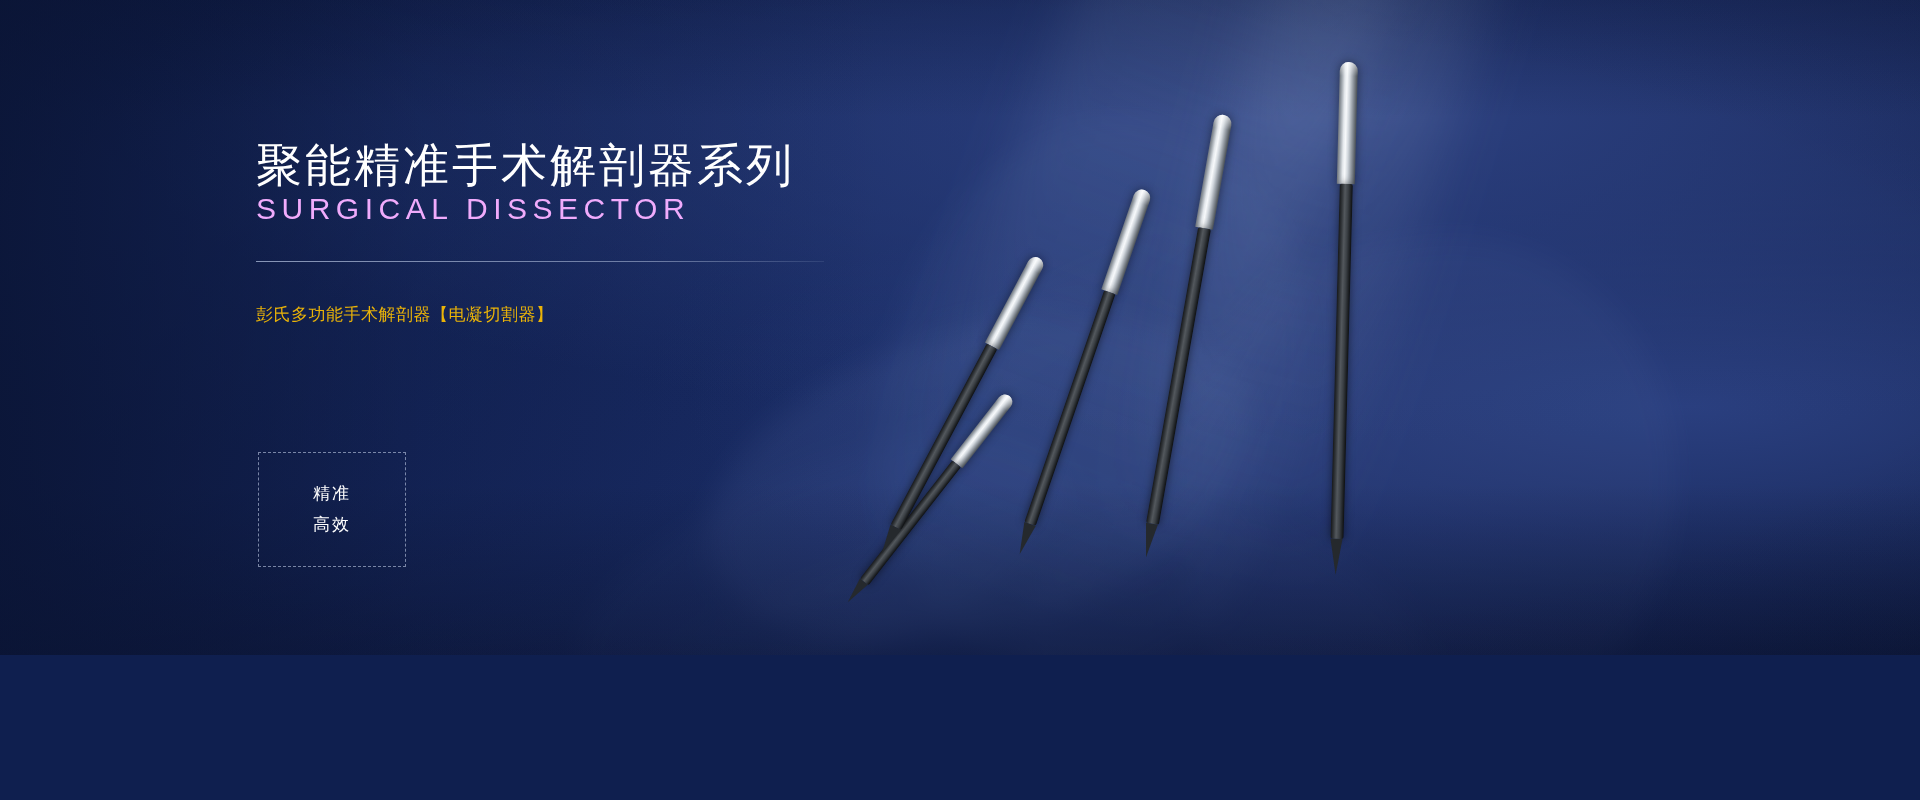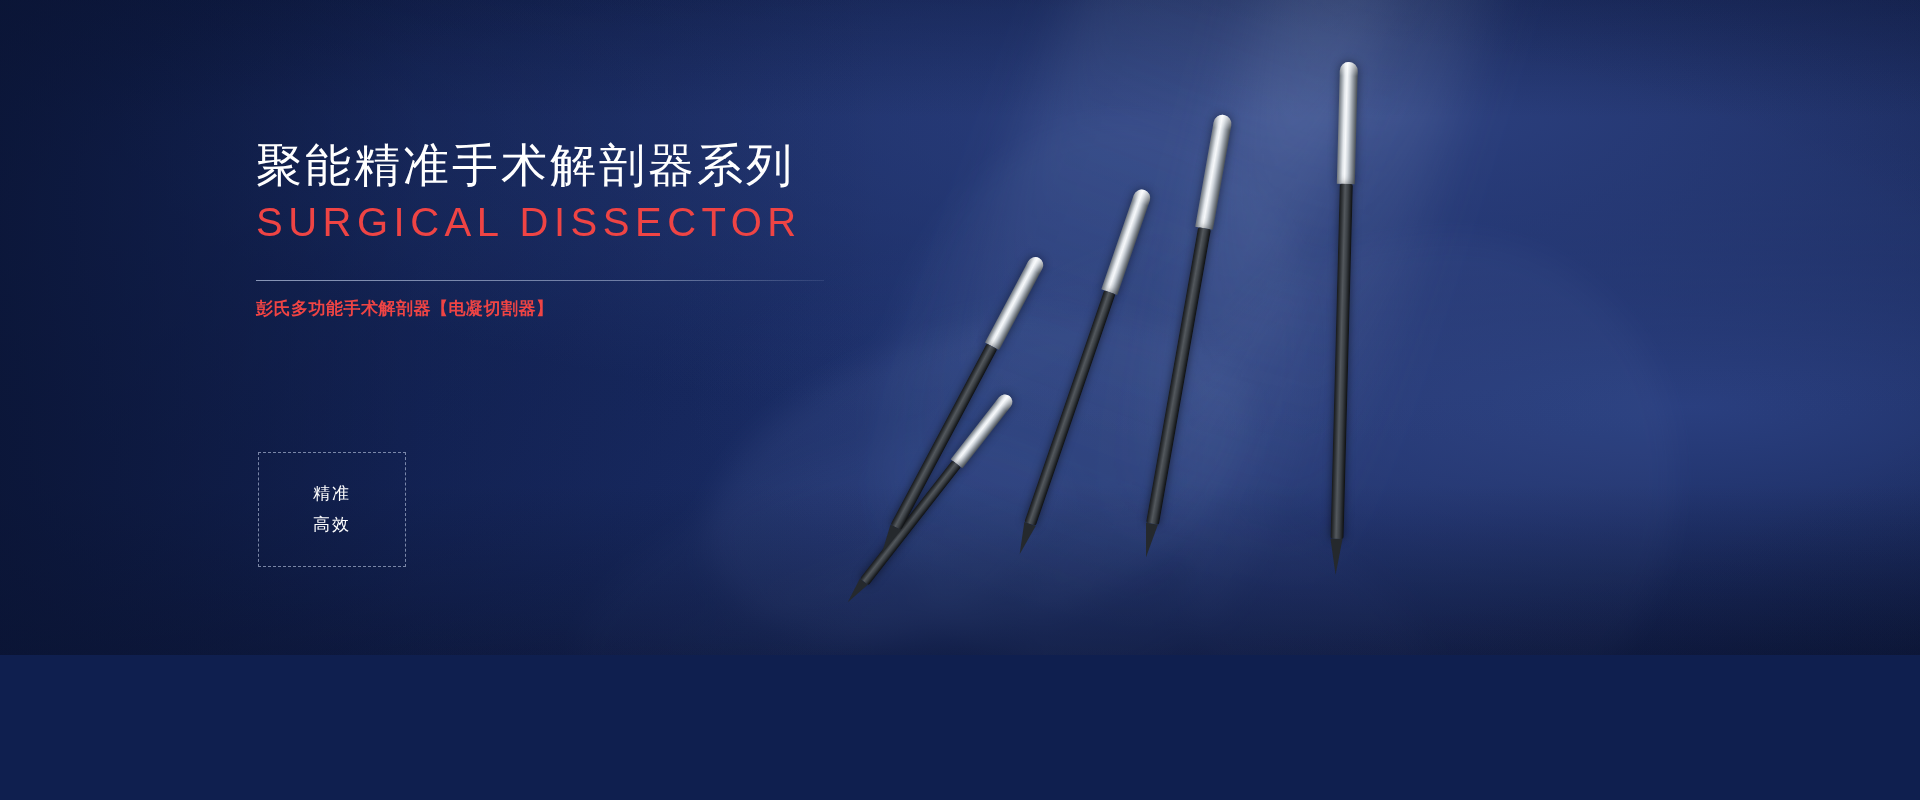--- a/index.html
+++ b/index.html
@@ -104,41 +104,40 @@
   }
   .headline-cn {
     font-size: 46px;
     line-height: 1.12;
     letter-spacing: 3px;
     color: #ffffff;
     font-weight: 400;
     white-space: nowrap;
   }
   .headline-en {
-    margin-top: 8px;
-    font-size: 40px;
+    font-size: 30px;
     line-height: 1.12;
     letter-spacing: 5.5px;
-    color: #ef4444;
+    color: #f0abfc;
     font-weight: 300;
     white-space: nowrap;
   }
   .rule {
     margin-top: 36px;
     width: 568px;
     height: 1px;
     background: linear-gradient(90deg, rgba(176,190,220,.75) 0%, rgba(176,190,220,.55) 70%, rgba(176,190,220,.12) 100%);
   }
   .subline {
-    margin-top: 17px;
+    margin-top: 42px;
     font-size: 17px;
     line-height: 1.3;
     letter-spacing: .5px;
-    color: #ef4444;
-    font-weight: 700;
+    color: #eab308;
+    font-weight: 400;
     white-space: nowrap;
   }
 
   
   .features {
     position: absolute;
     left: 258px;
     top: 452px;
     display: flex;
     gap: 33px;

